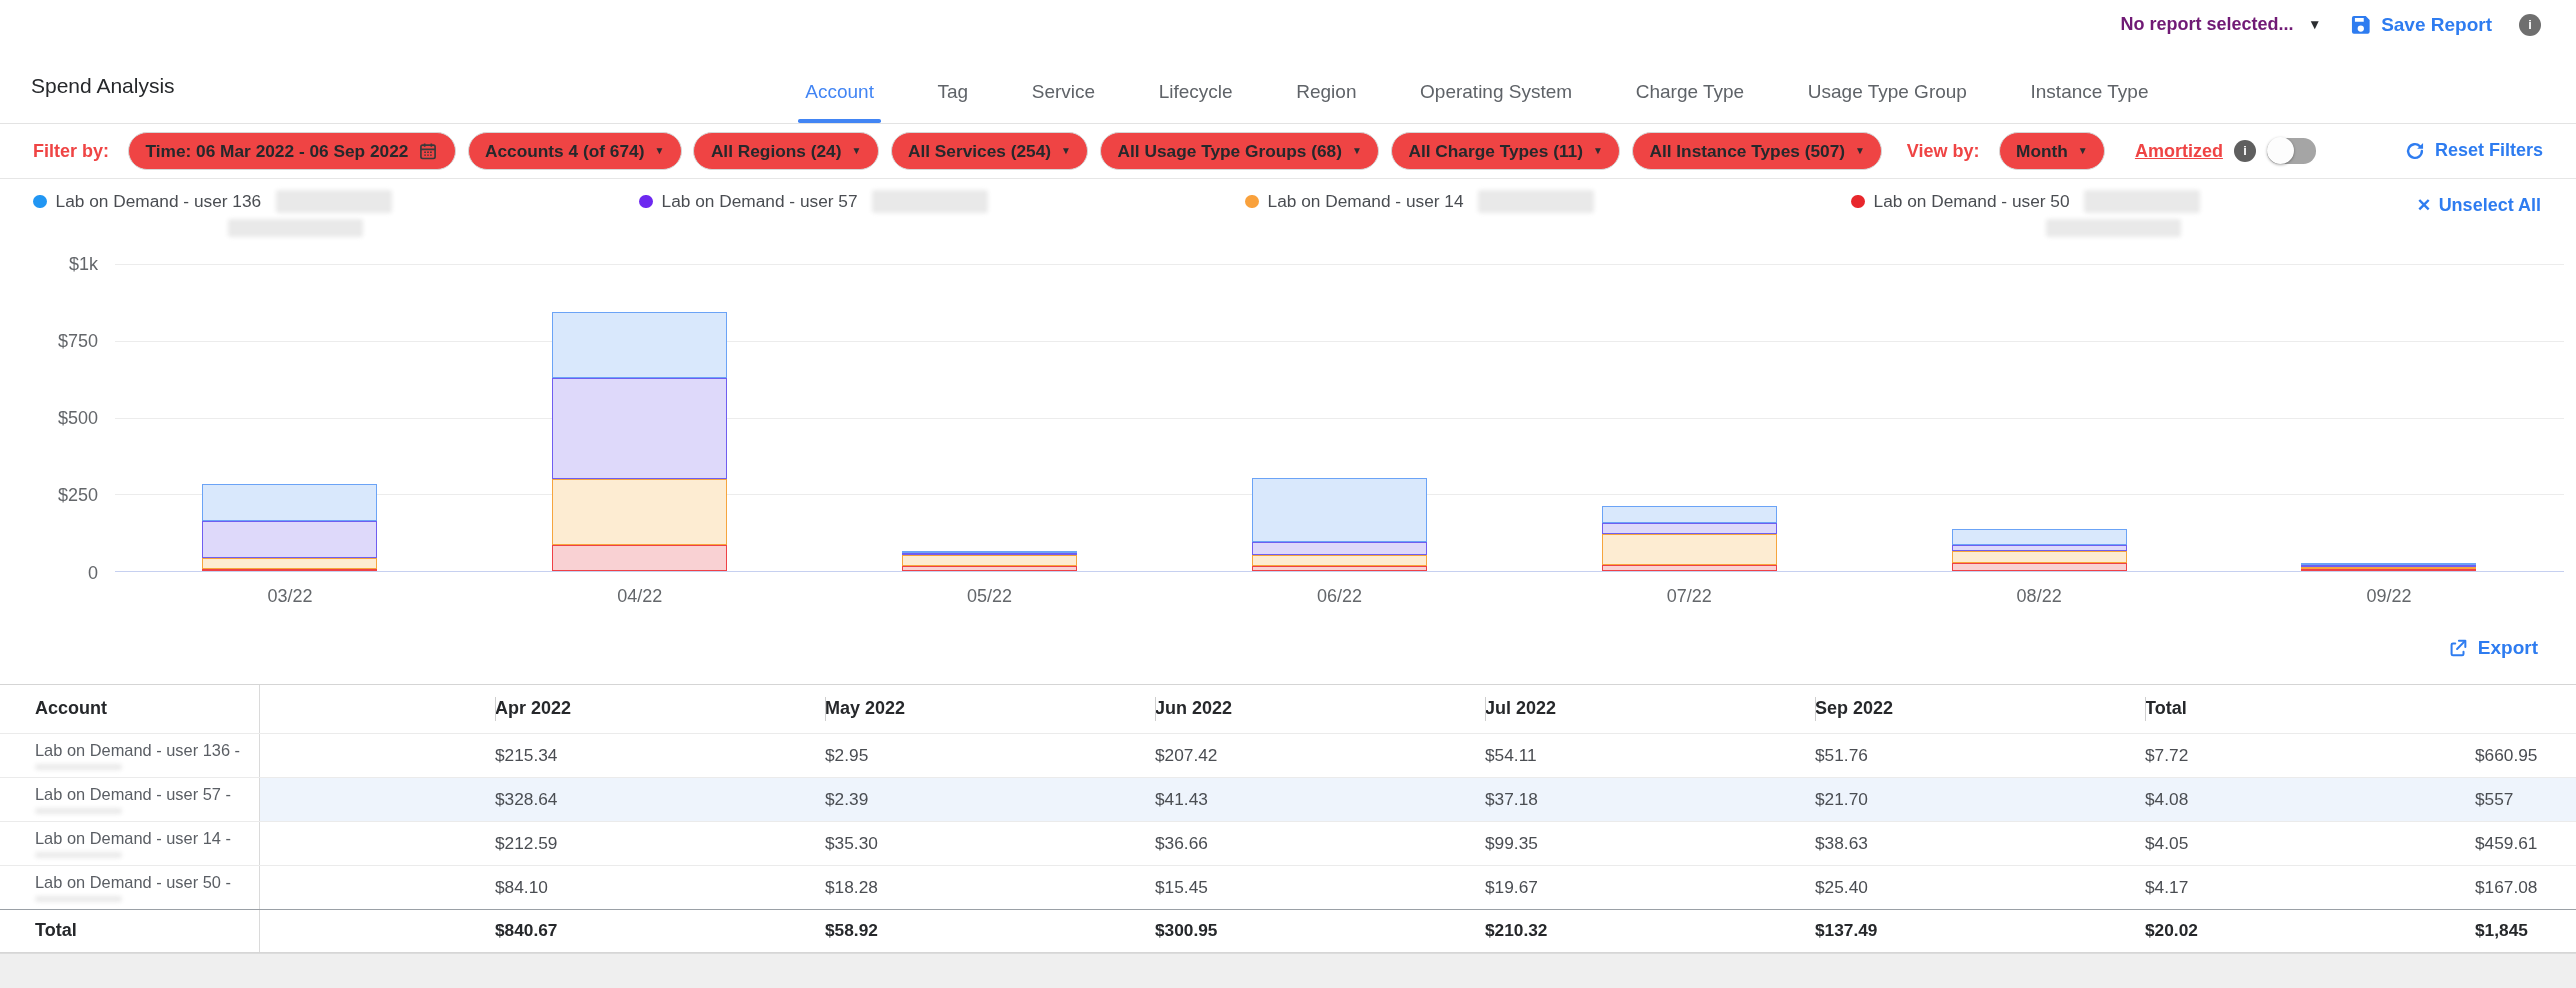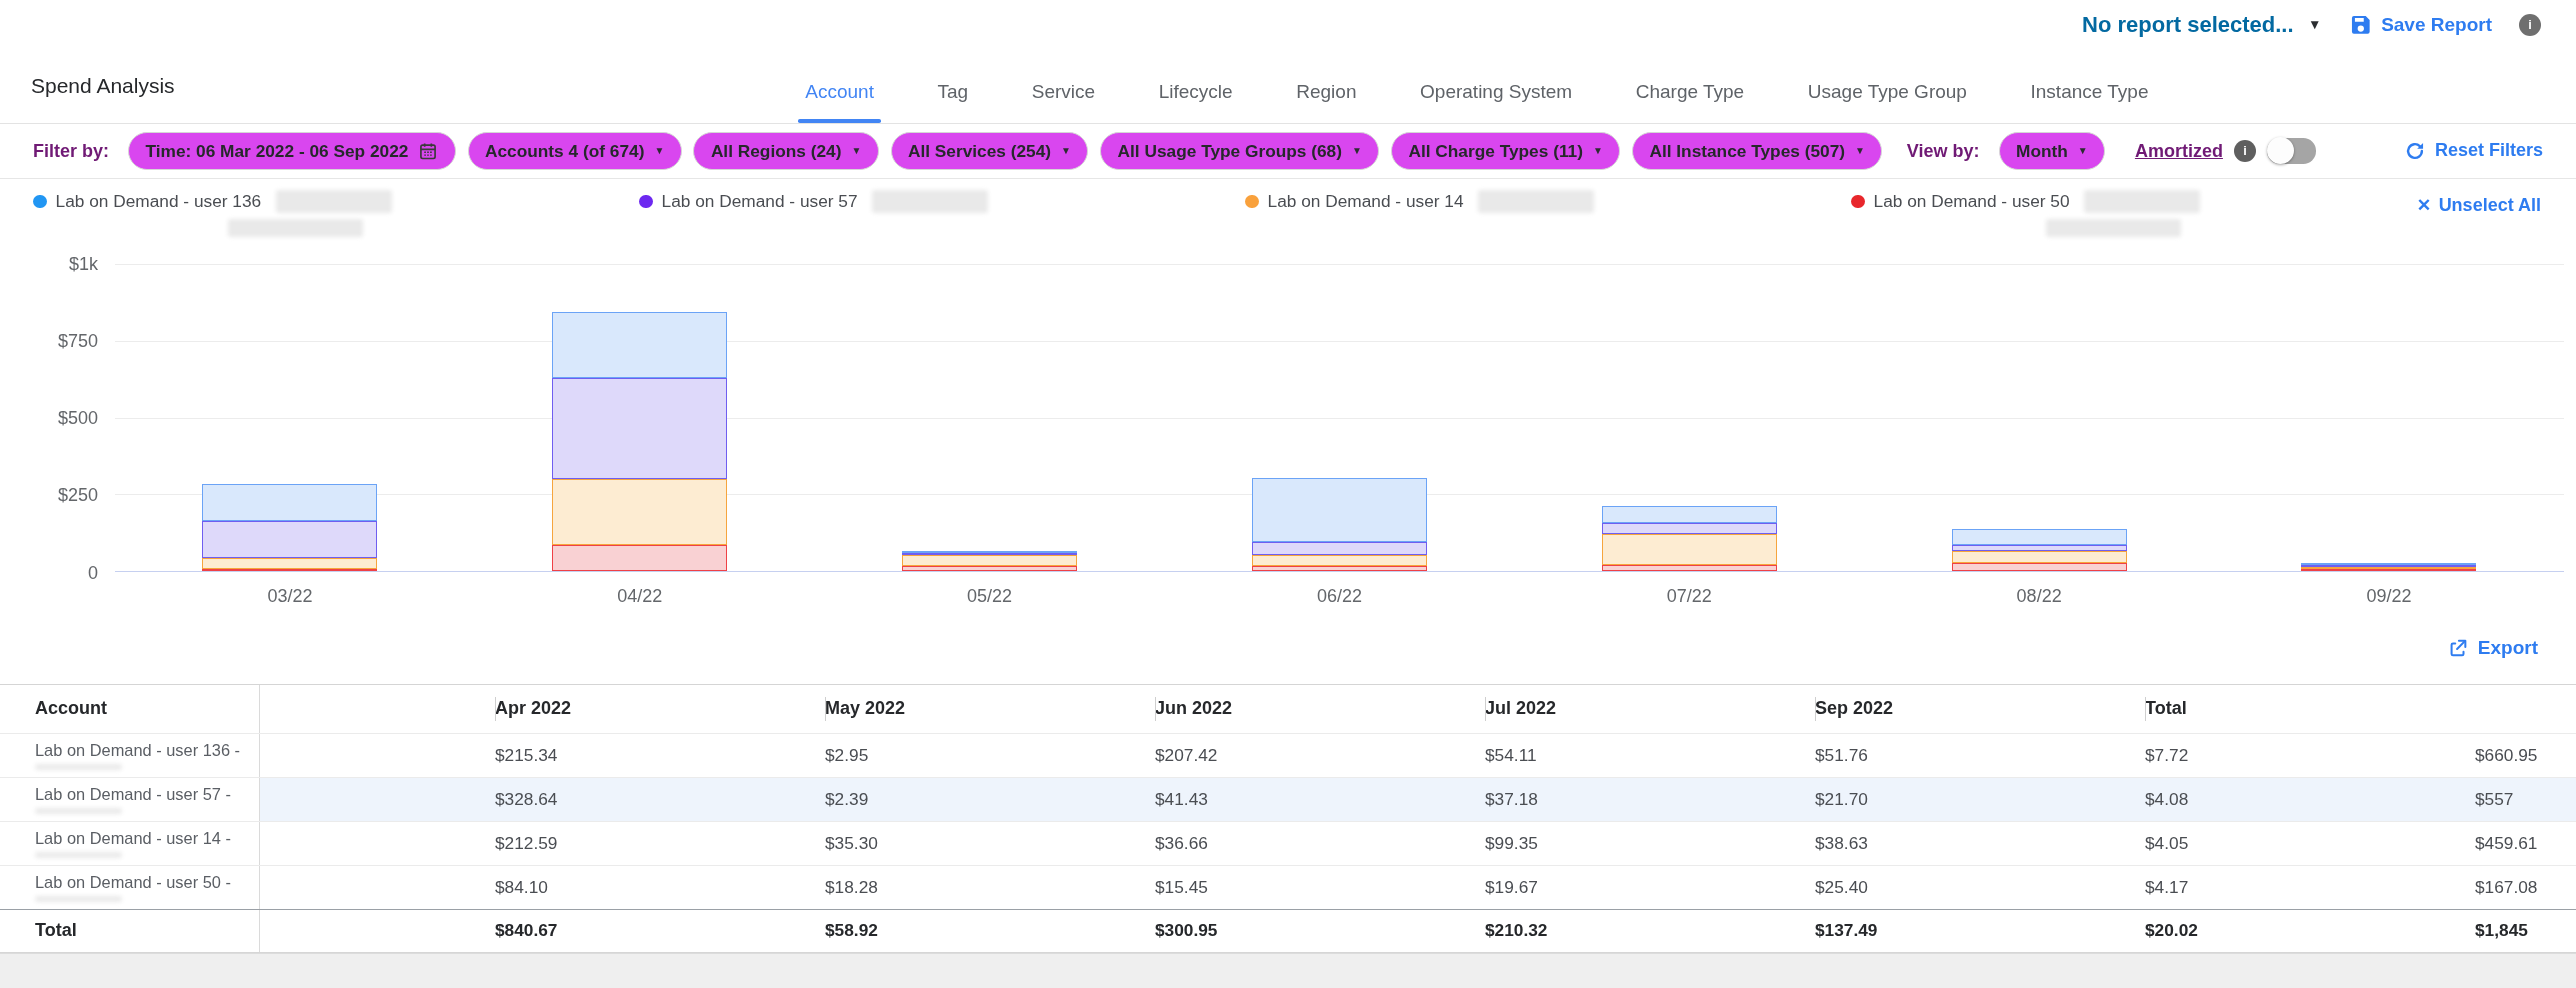--- a/index.html
+++ b/index.html
@@ -4,37 +4,37 @@
 <style>
   * { margin:0; padding:0; box-sizing:border-box; }
   html,body { background:#fff; }
   body {
     width:2576px; height:989px; overflow:hidden; position:relative;
     font-family:"Liberation Sans", sans-serif; color:#26282b;
   }
   
   .topbar { height:44px; display:flex; align-items:center; justify-content:flex-end; gap:27px; padding:5.5px 35px 0 0; }
   .report-selector { display:flex; align-items:center; gap:14.5px; cursor:pointer; }
-  .report-selector .lbl { font-size:22px; font-weight:bold; color:#0369a1; }
+  .report-selector .lbl { font-size:18px; font-weight:bold; color:#701a75; }
   .caret { font-size:11px; color:#2b2d30; line-height:1; }
   .caret.big { font-size:13.6px; }
   .save-report { display:flex; align-items:center; gap:9px; cursor:pointer; }
   .save-report .lbl { font-size:19px; font-weight:bold; color:#2e7cf0; }
   .info-dot { width:22px; height:22px; border-radius:50%; background:#6f6f6f; color:#fff; font-size:12.7px; font-weight:bold; display:flex; align-items:center; justify-content:center; }
   
   .title-row { position:relative; height:80px; border-bottom:0.9px solid #e3e3e3; }
   .page-title { position:absolute; left:31px; bottom:25.5px; font-size:21px; color:#26282b; }
   .tabs { position:absolute; left:798px; bottom:0; display:flex; gap:49px; }
   .tab { position:relative; padding:0 7.3px 20px 7.3px; font-size:19px; color:#5f6368; cursor:pointer; white-space:nowrap; }
   .tab.active { color:#4285f4; }
   .tab.active::after { content:""; position:absolute; left:0; right:0; bottom:0; height:3.6px; border-radius:1.8px; background:#4285f4; }
   
   .filter-bar { height:55px; display:flex; align-items:center; gap:11.8px; padding:0 33px; border-bottom:0.9px solid #e6e6e6; }
-  .bar-label { font-size:18px; font-weight:bold; color:#701a75; margin-right:7.3px; white-space:nowrap; }
-  .pill { height:38px; border:1.8px solid #d6d6d6; border-radius:19px; background:#d946ef; display:flex; align-items:center; gap:10px; padding:0 16.4px; font-size:17.3px; font-weight:bold; color:#26282b; cursor:pointer; white-space:nowrap; }
+  .bar-label { font-size:18px; font-weight:bold; color:#ef4444; margin-right:7.3px; white-space:nowrap; }
+  .pill { height:38px; border:1.8px solid #d6d6d6; border-radius:19px; background:#ef4444; display:flex; align-items:center; gap:10px; padding:0 16.4px; font-size:17.3px; font-weight:bold; color:#26282b; cursor:pointer; white-space:nowrap; }
   .pill .caret { font-size:10px; }
   .viewby-label { margin-left:12.7px; }
   .amortized { display:flex; align-items:center; gap:11px; margin-left:18px; }
   .toggle { width:49px; height:25.5px; border-radius:12.7px; background:#a5a5a5; position:relative; cursor:pointer; }
   .toggle .knob { position:absolute; left:0px; top:-0.9px; width:27px; height:27px; border-radius:50%; background:#fdfdfd; box-shadow:0 0.9px 2.7px rgba(0,0,0,.35); }
   .reset-filters { margin-left:auto; display:flex; align-items:flex-start; gap:9px; cursor:pointer; }
   .blue-action-text { font-size:18px; font-weight:bold; color:#2e7cf0; white-space:nowrap; }
   
   .legend-row { position:relative; padding:11px 33px 3.6px 33px; height:67px; display:flex; align-items:flex-start; }
   .legend-item { width:606px; display:flex; flex-direction:column; cursor:pointer; }

